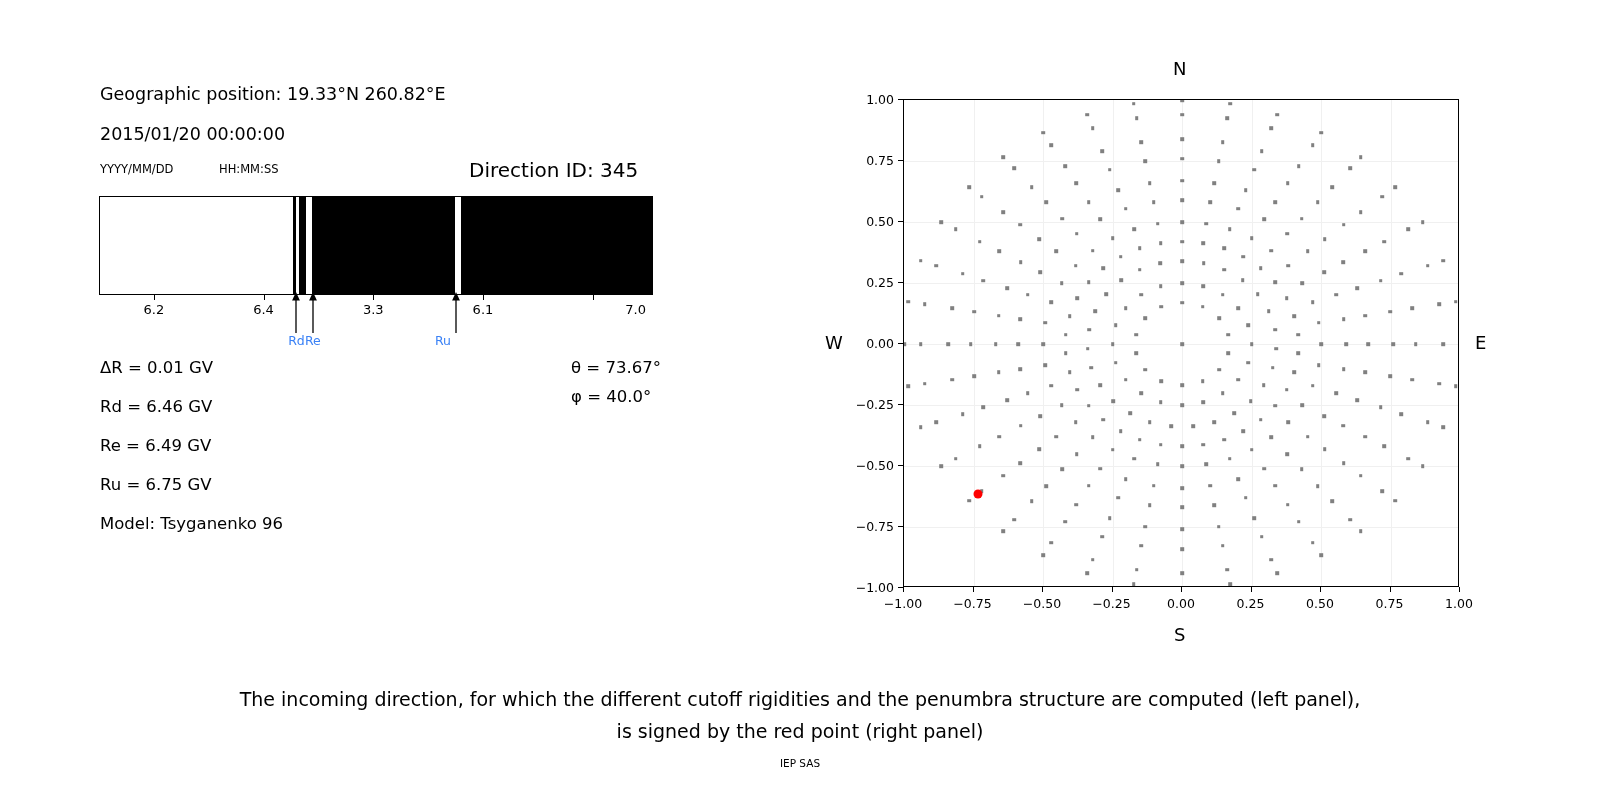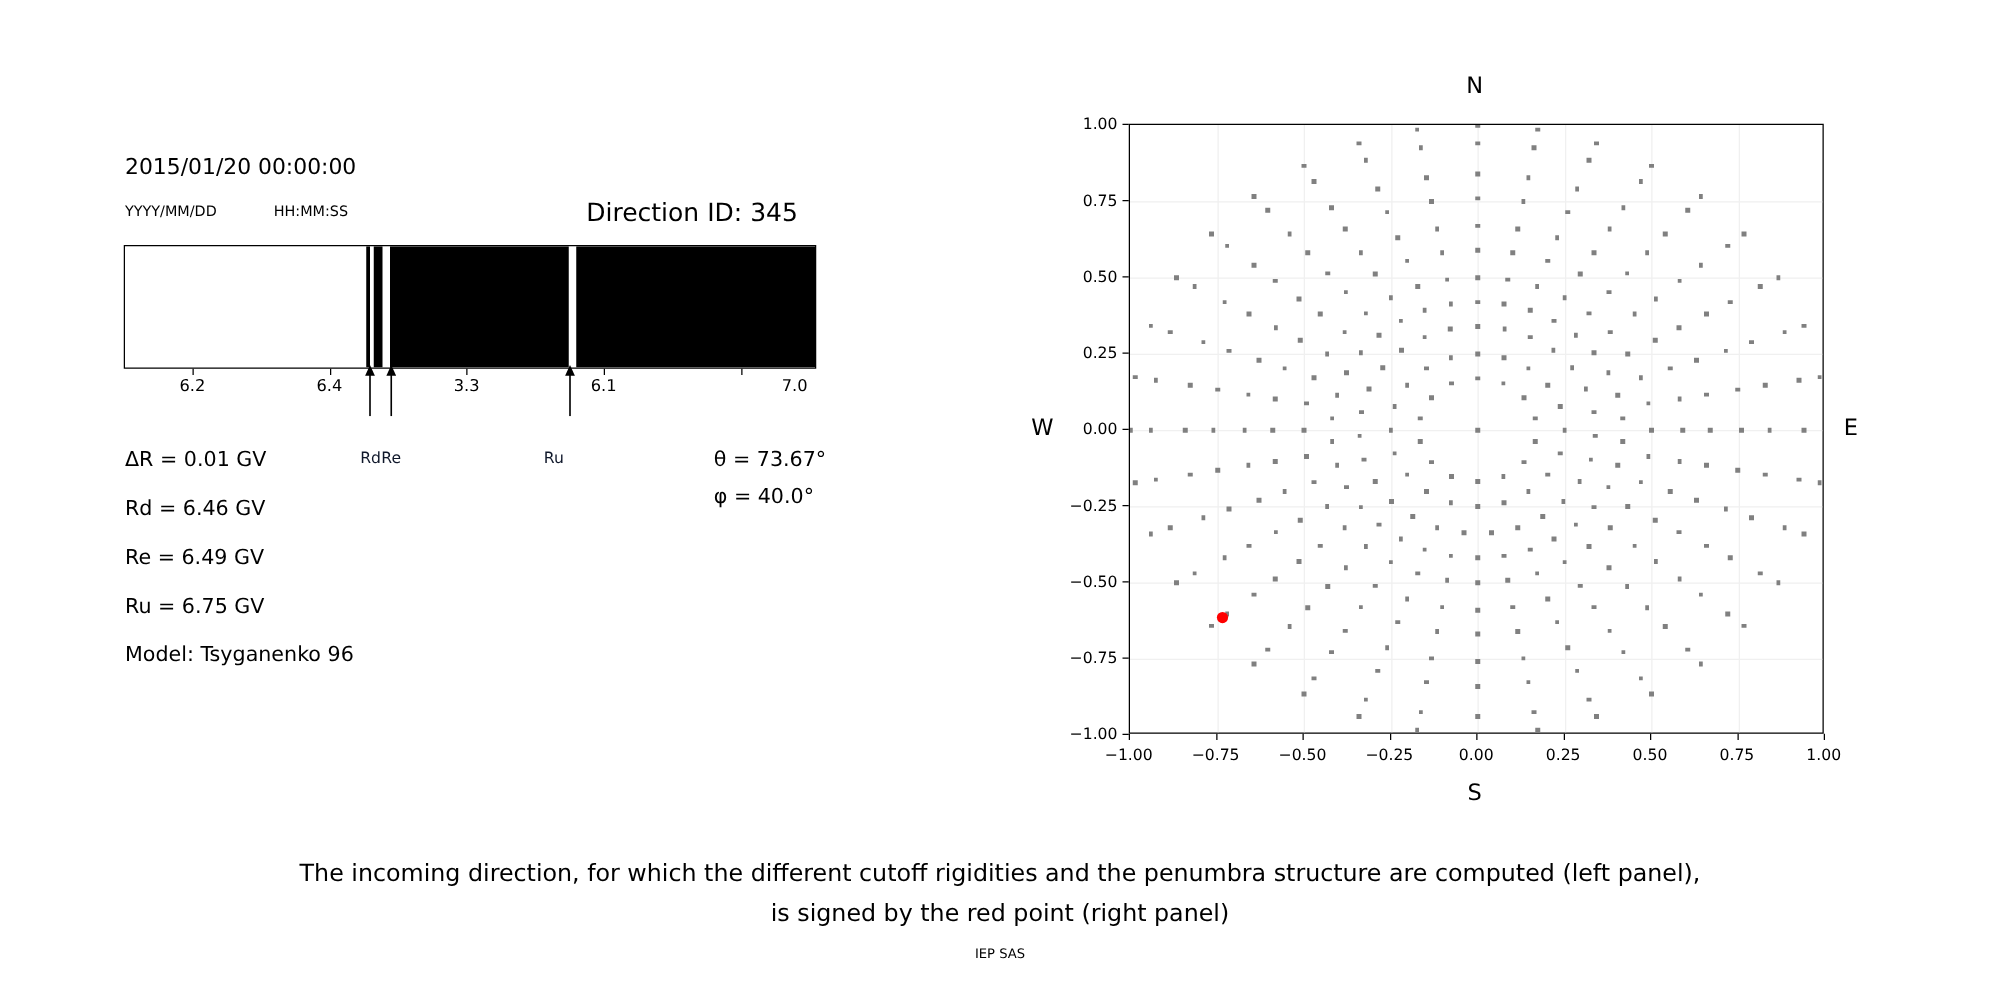--- a/index.html
+++ b/index.html
@@ -58,21 +58,21 @@
   .xticklabel {
     position: absolute; top: 7px; font-size: 13px;
     transform: translateX(-50%); white-space: nowrap; color: #000;
   }
   .marker-arrow {
     position: absolute; top: -4px; width: 11px; height: 42px;
     transform: translateX(-50%);
   }
   .marker-label {
     position: absolute; top: 38px; font-size: 12.5px;
-    transform: translateX(-50%); white-space: nowrap; color: #0f172a; margin-top: 25px;
+    transform: translateX(-50%); white-space: nowrap; color: #3b82f6;
   }
 
   
   .val-line {
     font-size: 16.5px; white-space: nowrap; color: #000; line-height: 1;
   }
   .val-left  { left: 100px; }
   .val-right { left: 571px; }
 
   
@@ -121,20 +121,21 @@
   #footer-credit {
     position: absolute; width: 1600px; left: 0; top: 757px;
     text-align: center; font-size: 10.5px; color: #000;
   }
 </style>
 </head>
 <body>
 
 <div class="abs" id="left-panel">
 
+  <div class="abs hdr-line" id="geo-position">Geographic position: 19.33°N 260.82°E</div>
 
   <div class="abs hdr-line" id="datetime">2015/01/20 00:00:00</div>
 
   <div class="abs hdr-line" id="fmt-date">YYYY/MM/DD</div>
 
   <div class="abs hdr-line" id="fmt-time">HH:MM:SS</div>
 
   <div class="abs hdr-line" id="direction-id">Direction ID: 345</div>
 
   <div class="abs" id="penumbra-wrap">

